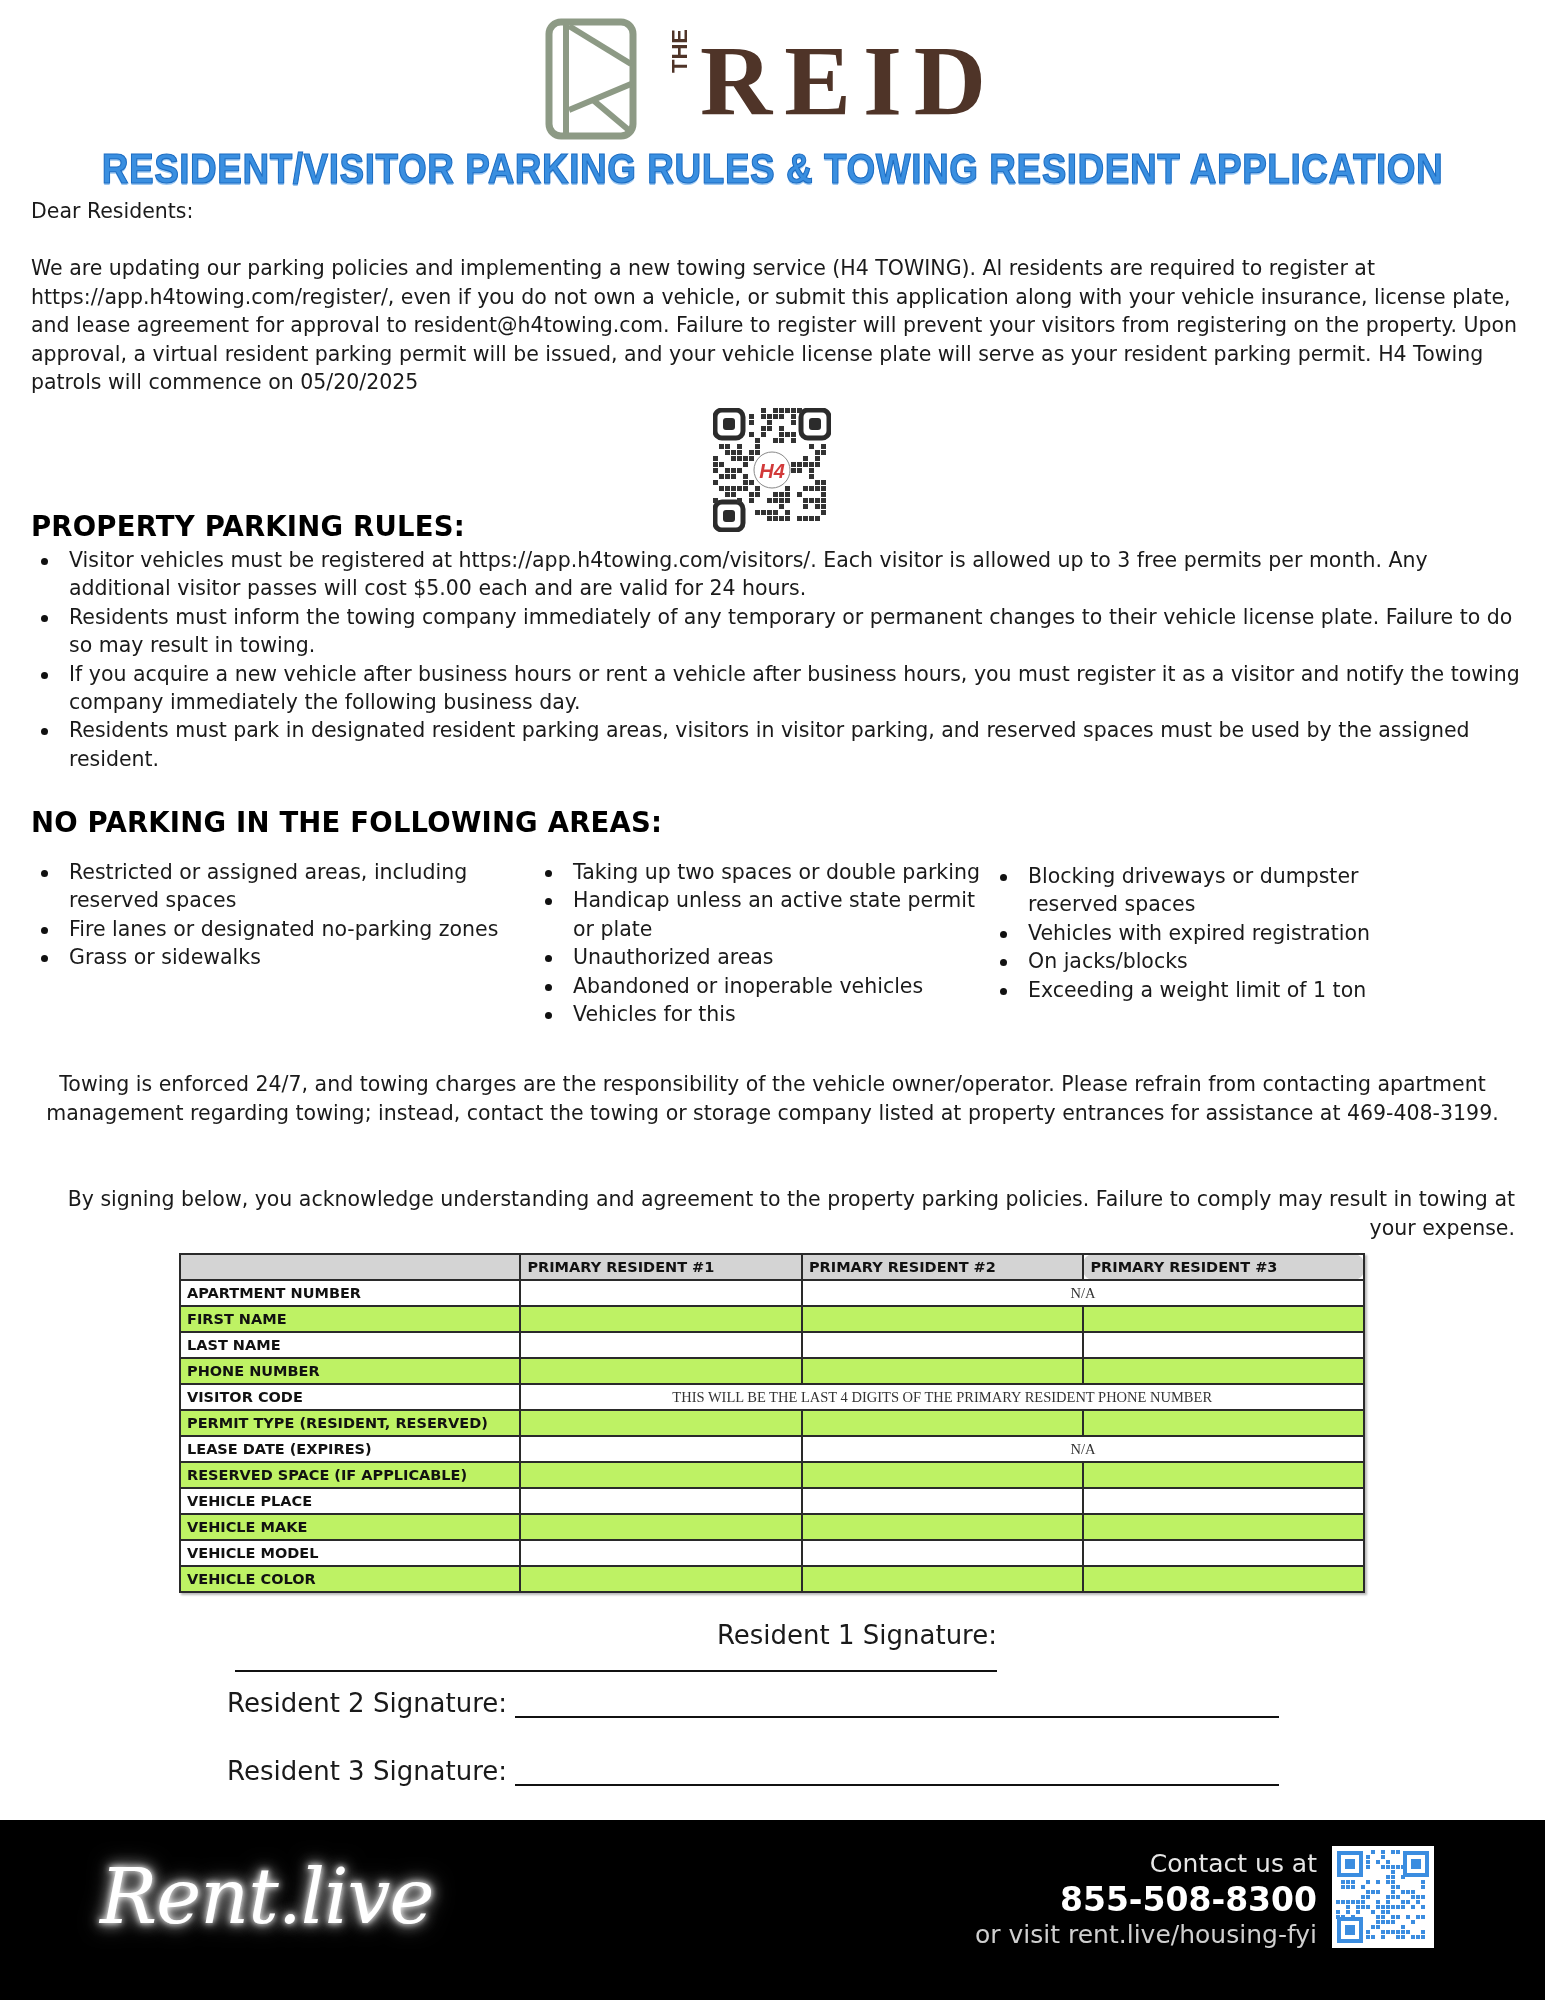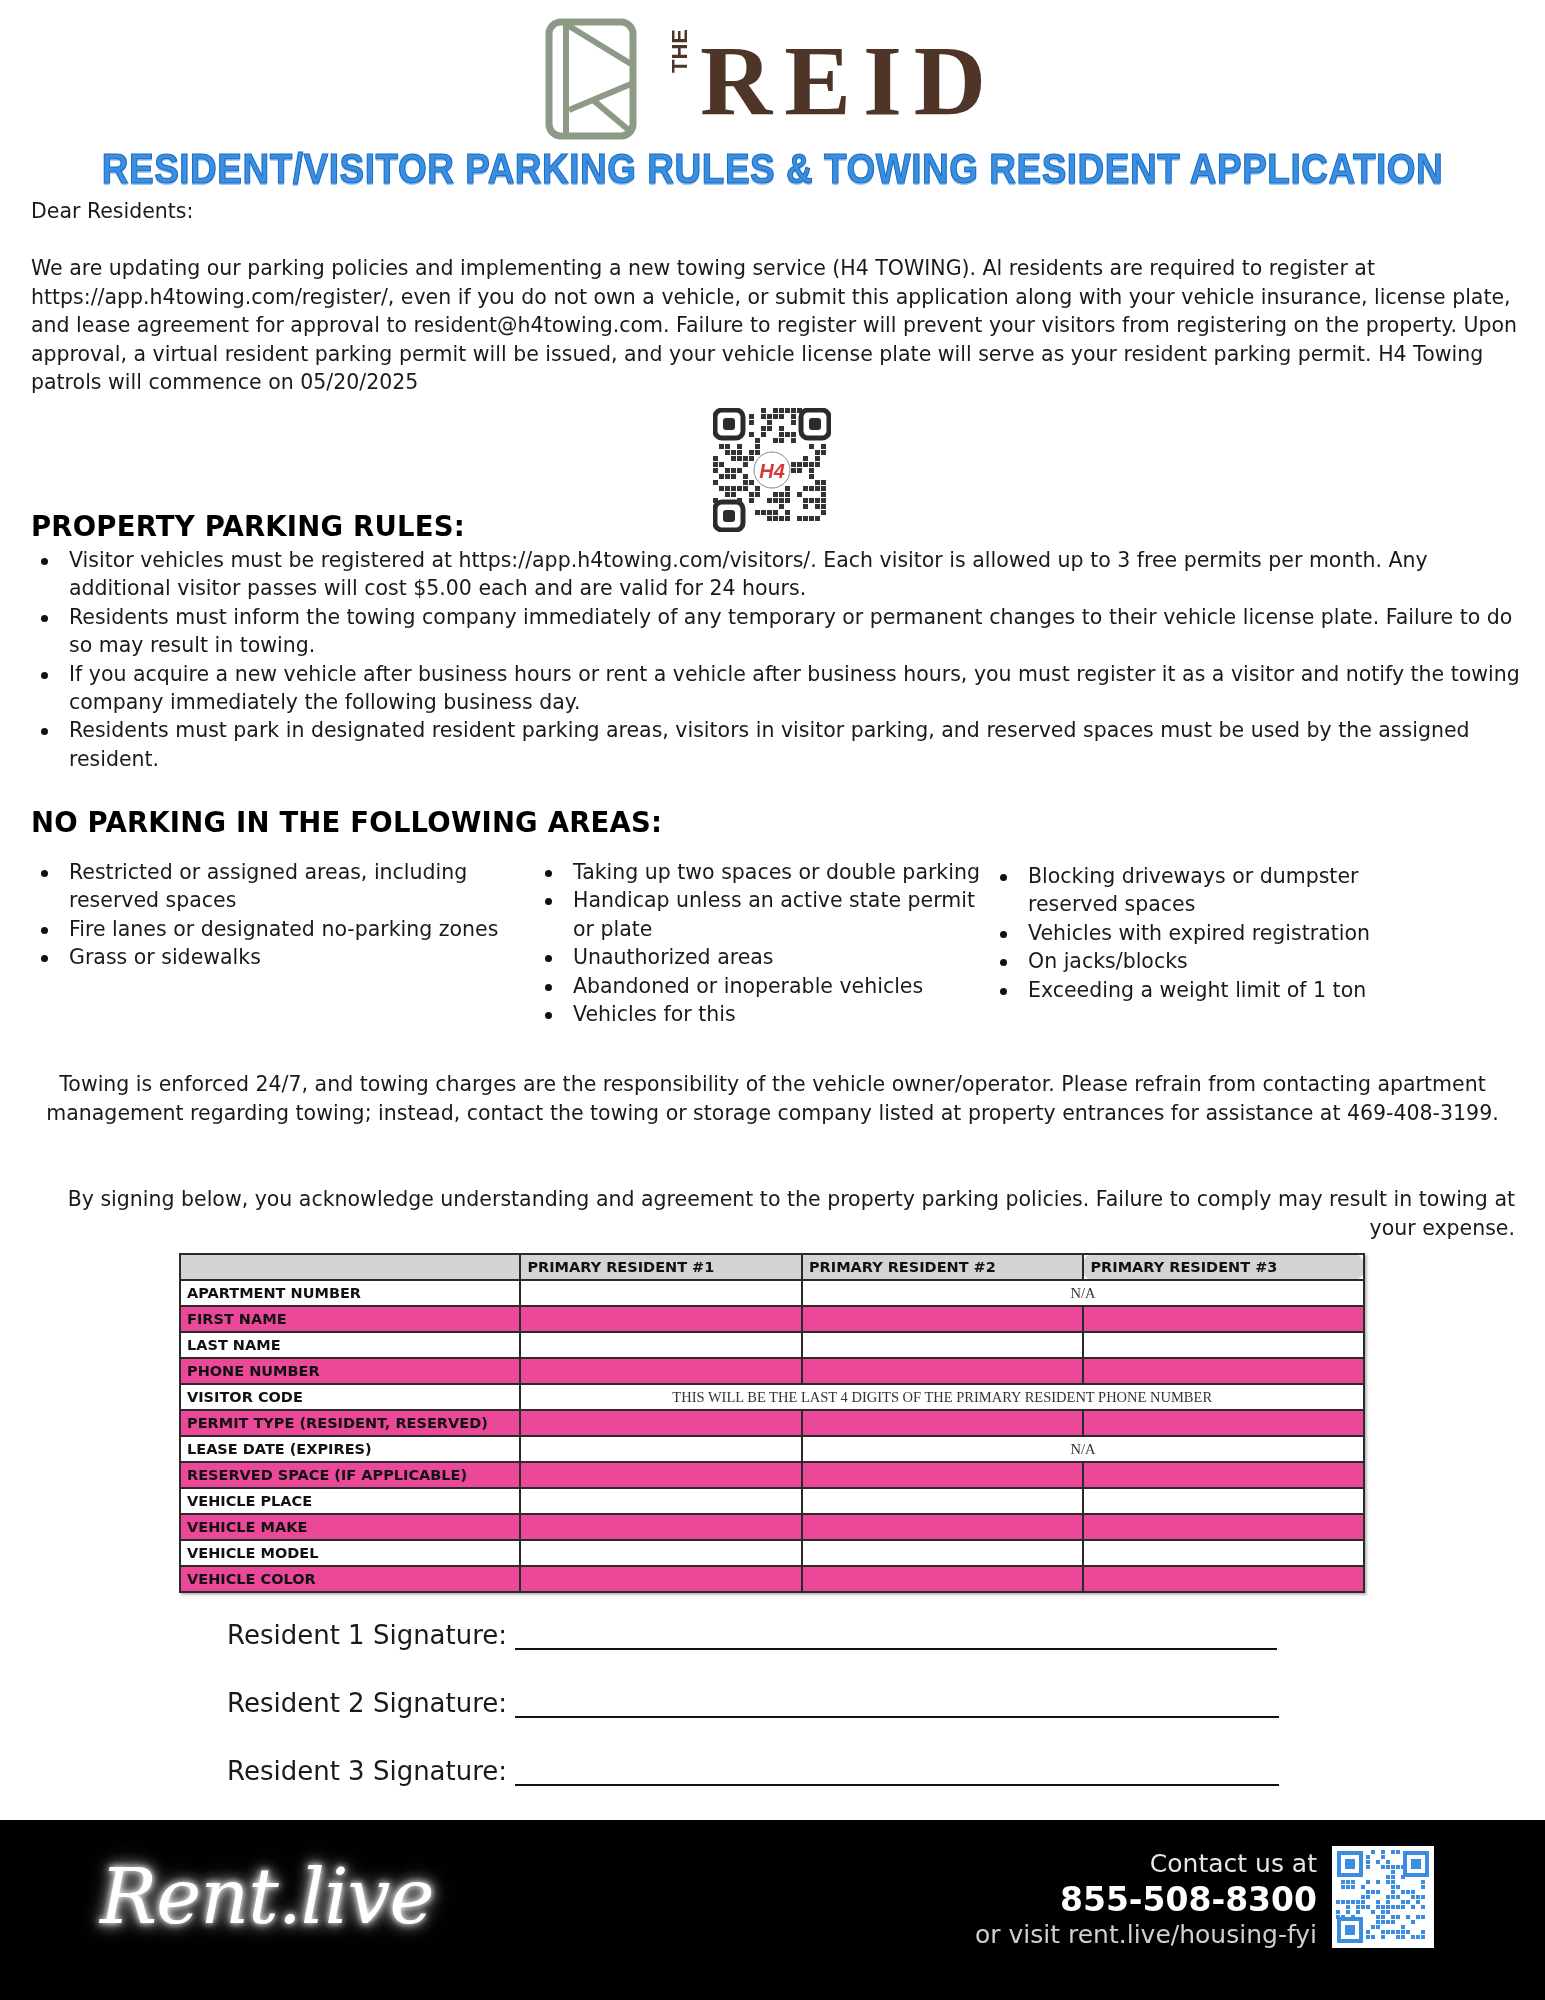--- a/index.html
+++ b/index.html
@@ -45,28 +45,28 @@
       line-height: 28.5px; color: #1a1a1a; }
     .towing-para { top: 1070px; }
     .signing-para { top: 1185px; text-align: right; }
 
     table.app-table { position: absolute; left: 179px; top: 1253px; width: 1186px; border-collapse: collapse;
       font-family: "DejaVu Sans", sans-serif; box-shadow: 2px 2px 2px #bbb; }
     table.app-table th, table.app-table td { border: 2px solid #2a2a2a; height: 26px; font-size: 14px;
       padding: 0 6px; text-align: left; }
     table.app-table th { background: #d4d4d4; font-weight: bold; color: #111; font-size: 14.5px; }
     table.app-table td.label { font-weight: bold; color: #111; width: 341px; font-size: 14.5px; }
-    table.app-table tr.alt td { background: #ec4899; }
+    table.app-table tr.alt td { background: #bef264; }
     table.app-table tr.plain td { background: #ffffff; }
     table.app-table td.merged { text-align: center; font-weight: normal; color: #333; font-size: 14.5px; font-family: Liberation Serif, serif; }
     .col-r1 { width: 282px; } .col-r2 { width: 282px; } .col-r3 { width: 281px; border-radius: 10px; }
 
     .sig-line { position: absolute; left: 227px; font-size: 26px; color: #1a1a1a; display: flex; align-items: flex-end; }
     .sig-line .line { display: inline-block; border-bottom: 2px solid #111; height: 22px; margin-left: 8px; }
-    .sig1 { top: 1620px; } .sig1 .line { width: 762px; }
+    .sig1 { top: 1620px; flex-direction: column; } .sig1 .line { width: 762px; }
     .sig2 { top: 1688px; } .sig2 .line { width: 764px; }
     .sig3 { top: 1756px; } .sig3 .line { width: 764px; }
 
     .footer { position: absolute; left: 0; top: 1820px; width: 1545px; height: 200px; background: #000; }
     .rentlive-logo { position: absolute; left: 100px; top: 32px; font-family: "DejaVu Serif", serif;
       font-style: italic; font-size: 76px; color: #fff;
       text-shadow: 0 0 6px #fff, 0 0 14px #d8d8d8, 0 0 22px #888; letter-spacing: -1px; }
     .contact { position: absolute; right: 228px; top: 28px; text-align: right; color: #fff; }
     .contact-label { font-size: 25px; color: #e6e6e6; line-height: 32px; }
     .contact-phone { font-size: 33px; font-weight: bold; line-height: 40px; }

